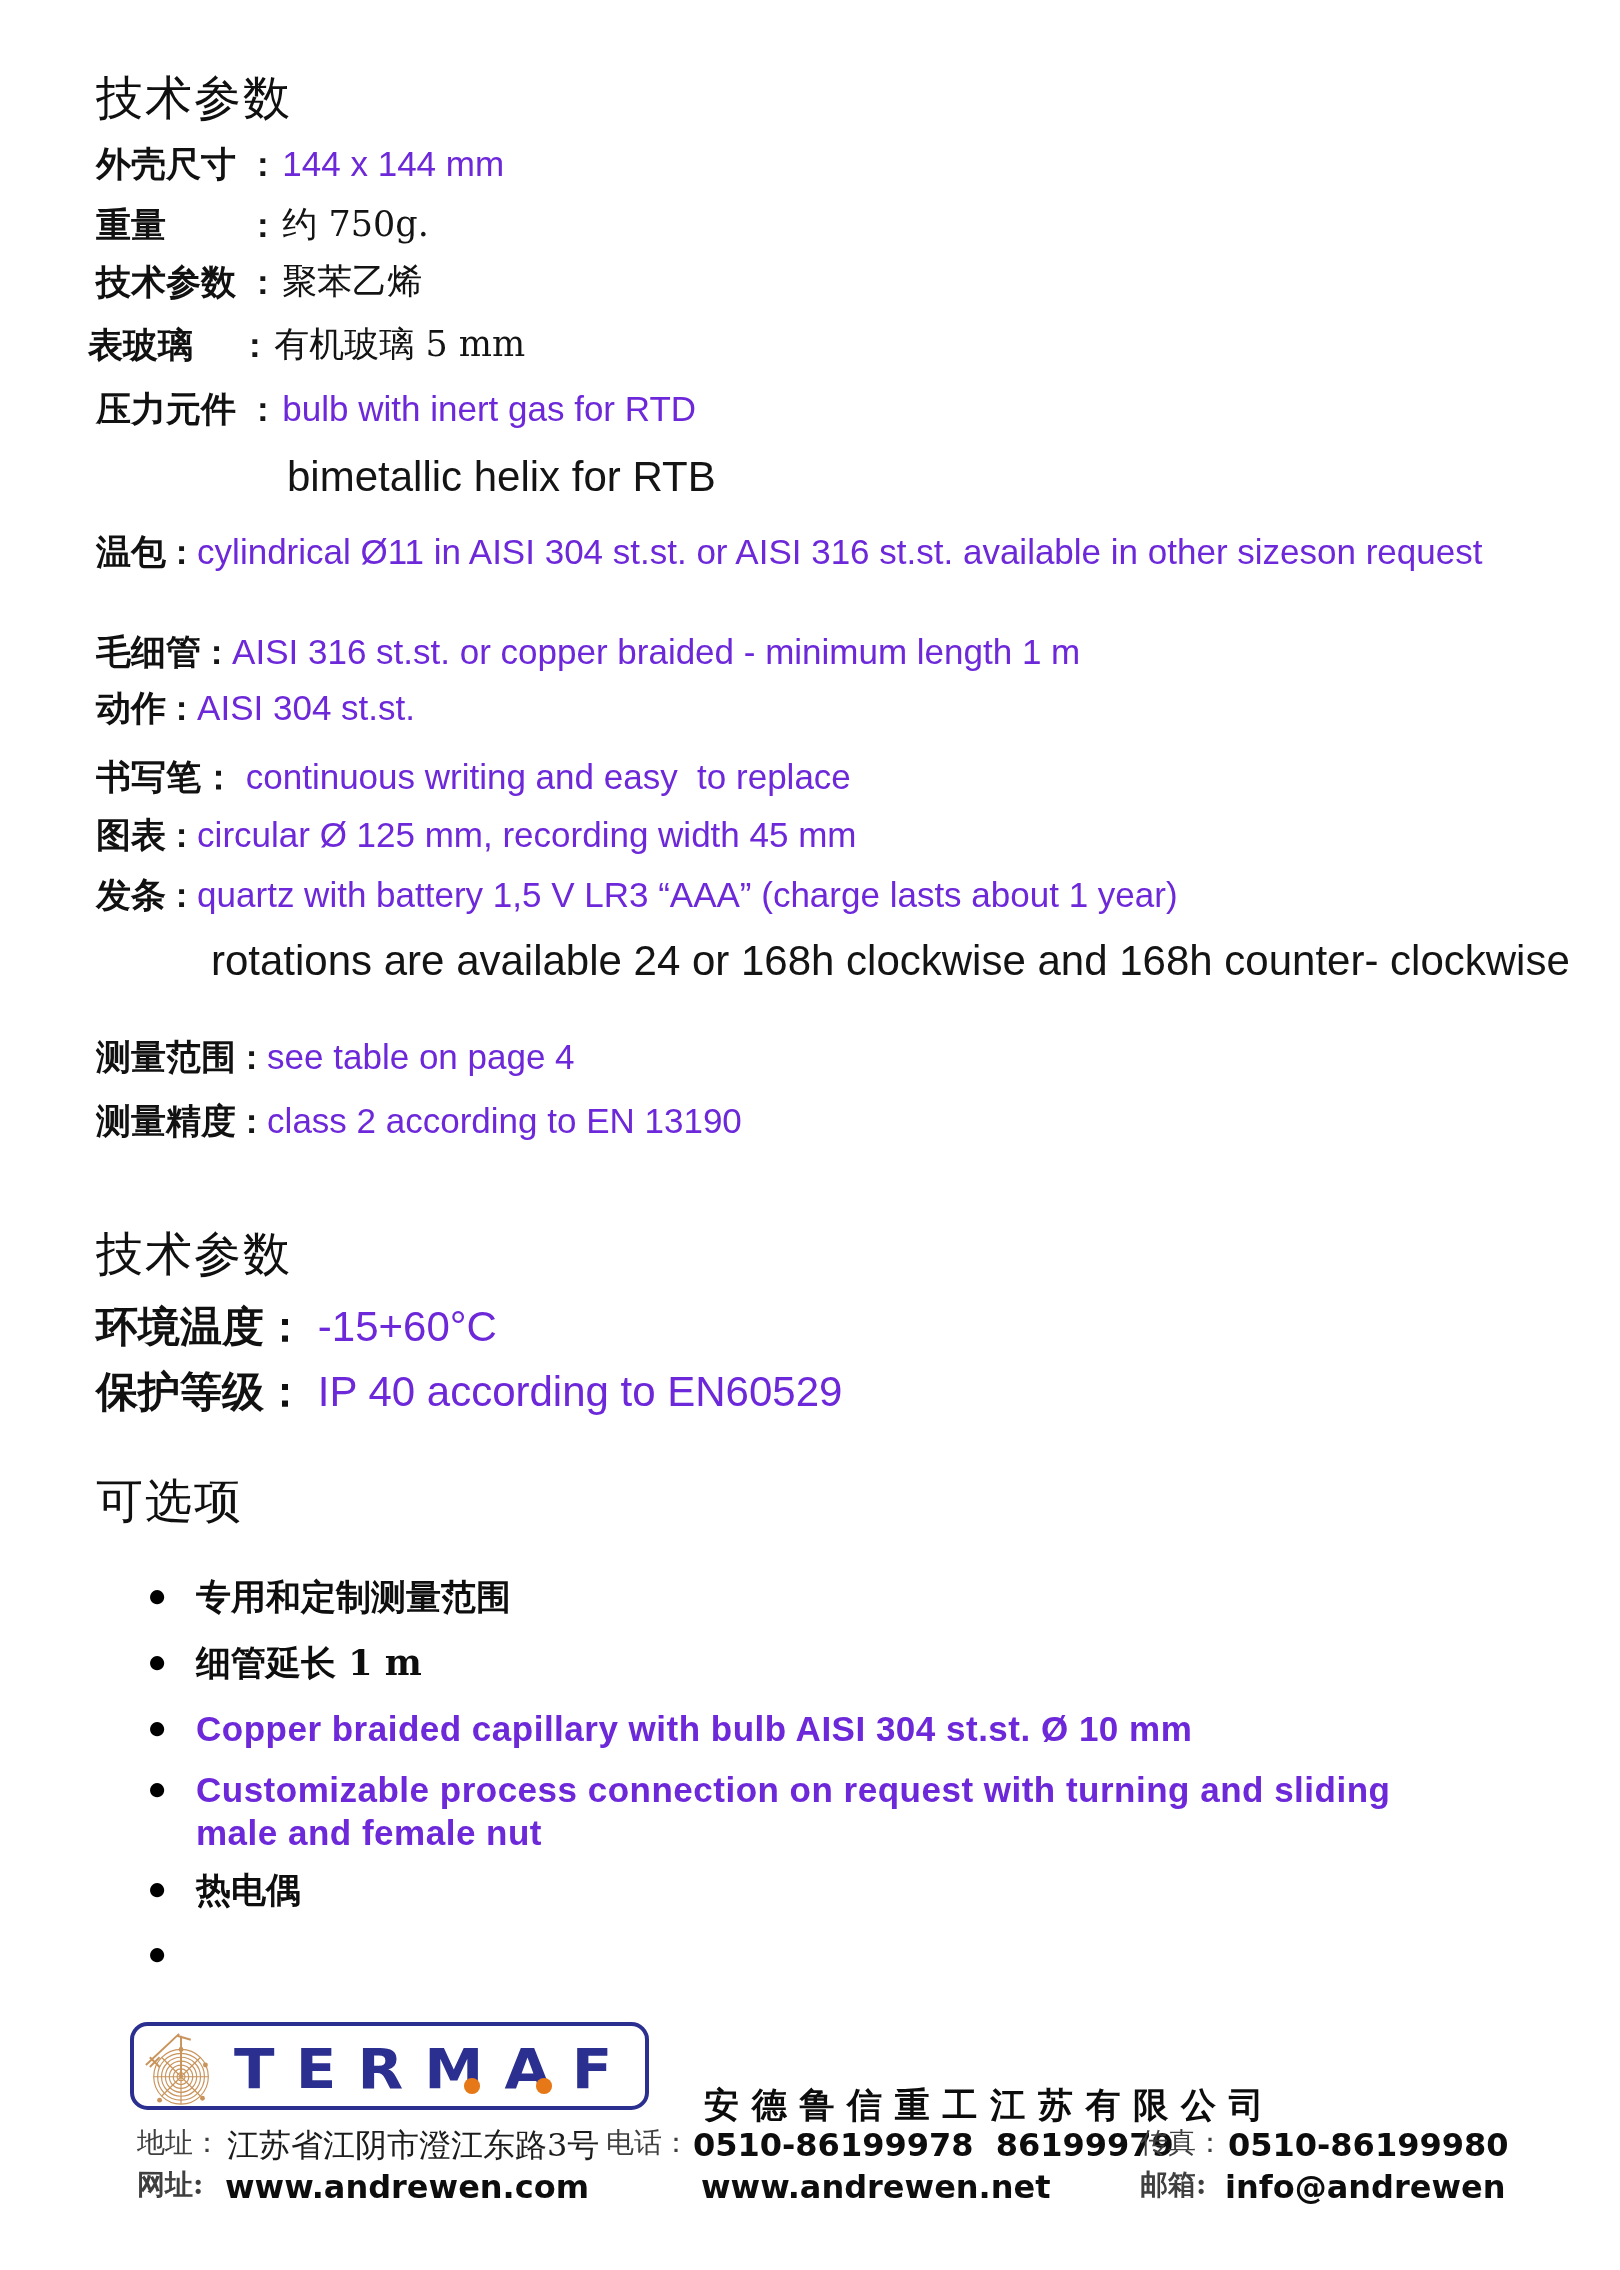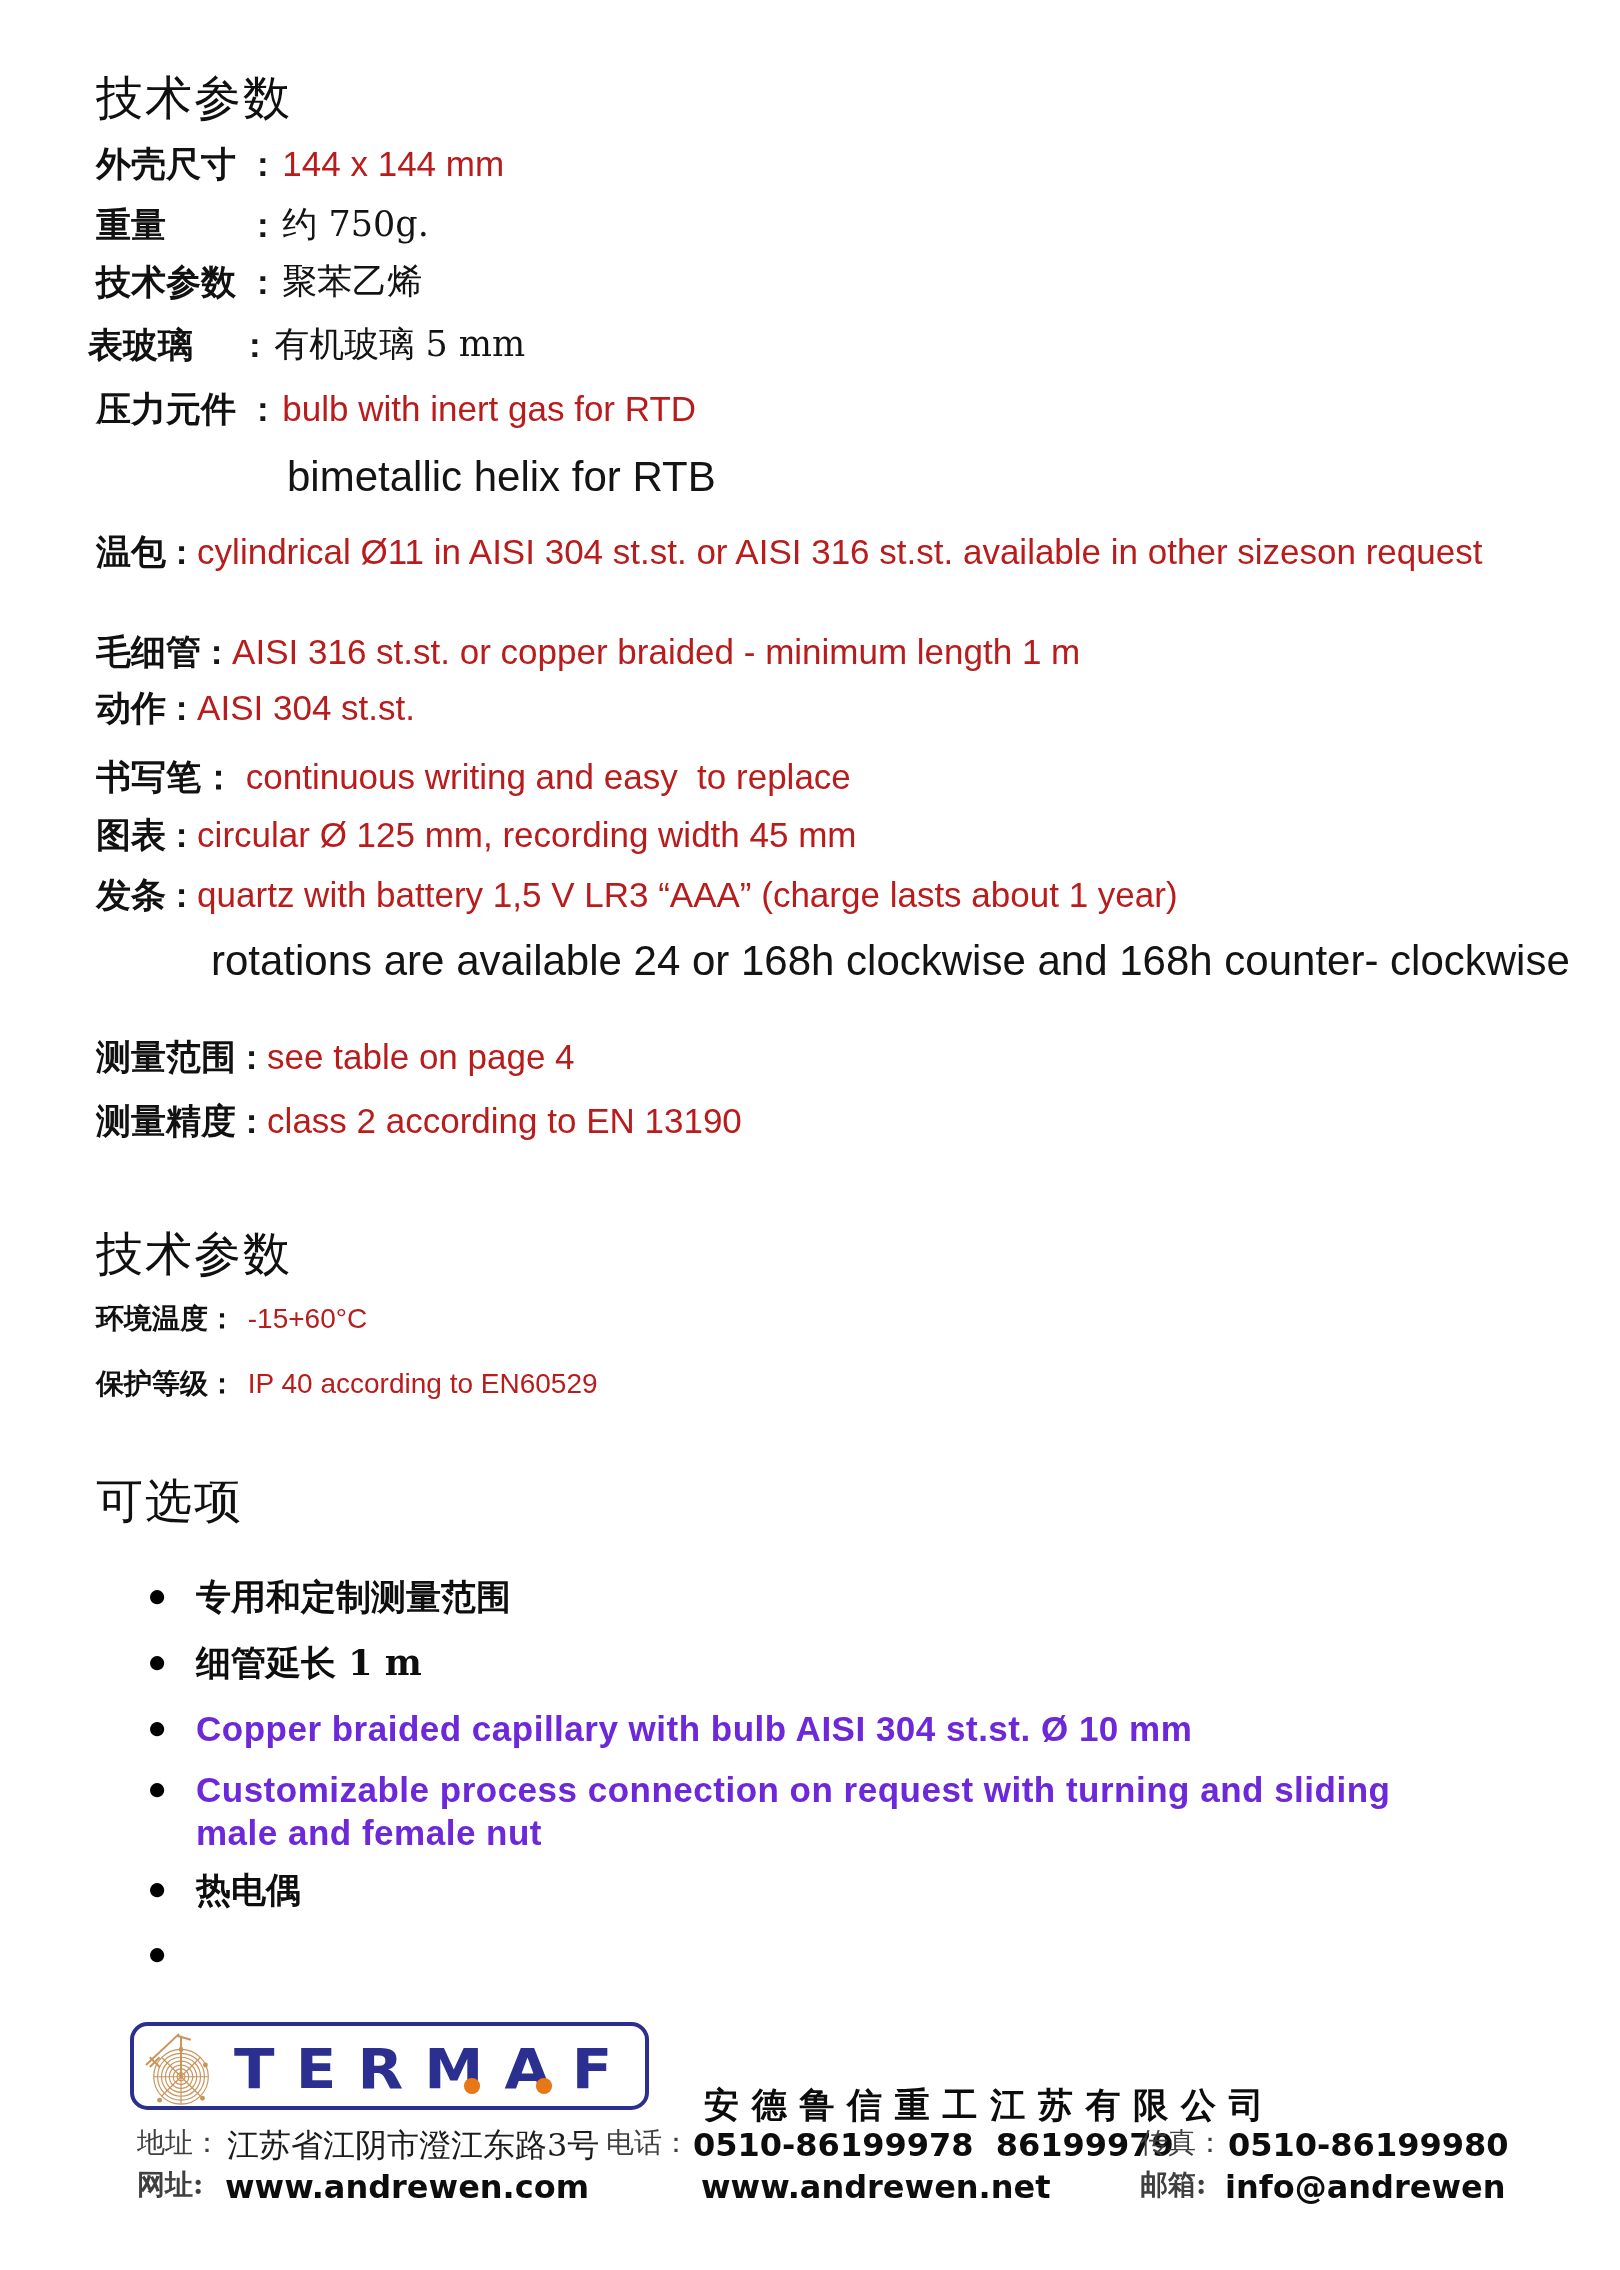--- a/index.html
+++ b/index.html
@@ -39,26 +39,26 @@
     white-space:nowrap;
   }
   .cjk{
     font-family:"DejaVu Serif","Liberation Serif",serif;
     font-weight:600;
     color:#111;
   }
   .s1lbl{display:inline-block;width:161px;flex:0 0 161px;}
   .s1colon{flex:0 0 auto;font-weight:600;}
   .s1val{margin-left:13.7px;}
-  .val{font-family:"Liberation Sans",sans-serif;font-weight:400;color:#b91c1c;}
+  .val{font-family:"Liberation Sans",sans-serif;font-weight:400;color:#6d28d9;}
   .valcjk{font-family:"DejaVu Serif","Liberation Serif",serif;font-weight:400;color:#141414;}
   .inline-row{font-size:35px;line-height:1.12;white-space:nowrap;}
   .inline-row .colon{font-weight:600;}
   .cont{font-size:42px;line-height:1.1;color:#141414;white-space:nowrap;}
-  .s4row{display:flex;font-size:28px;line-height:1.1;white-space:nowrap;}
+  .s4row{display:flex;font-size:42px;line-height:1.1;white-space:nowrap;}
   .s4row .val{margin-left:11.8px;}
   
   .option{
     display:flex;
     align-items:flex-start;
     font-size:35px;
     line-height:1.22;
     font-weight:700;
     width:1372px;
   }

